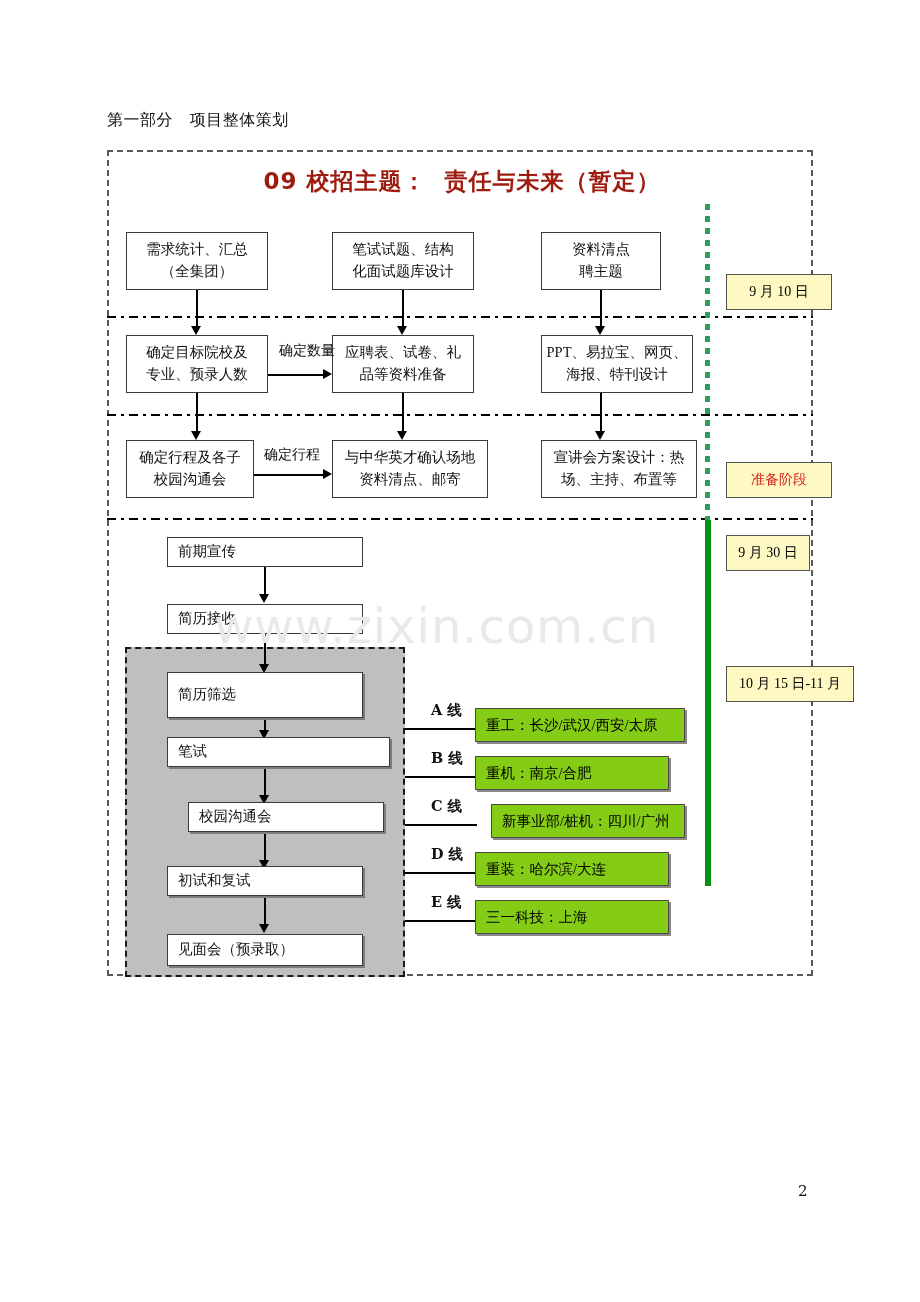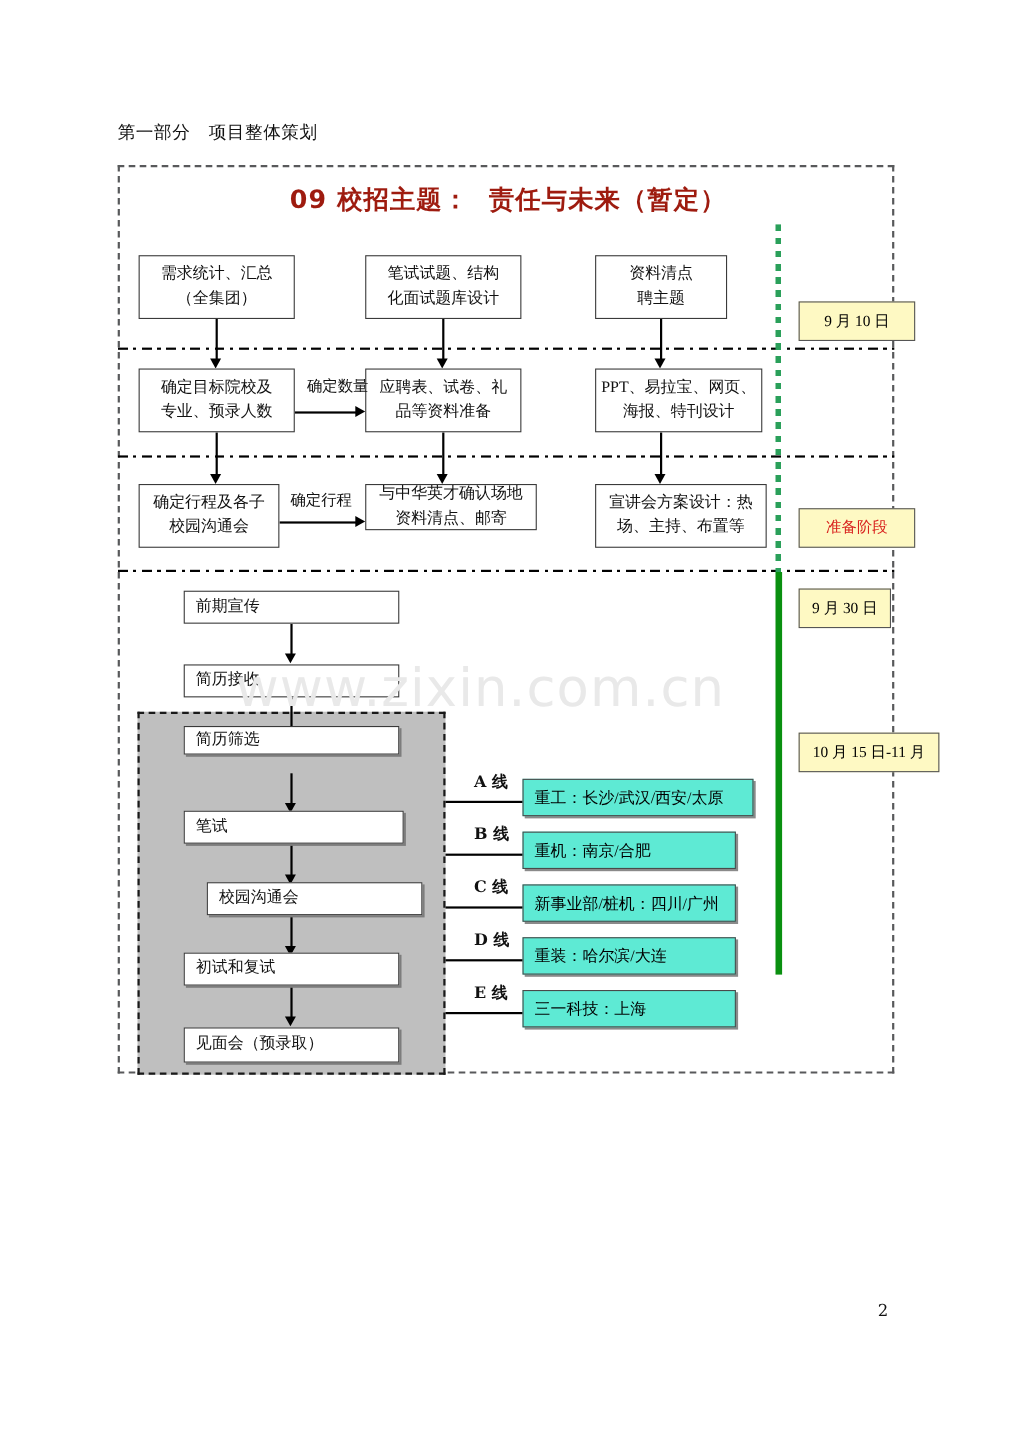--- a/index.html
+++ b/index.html
@@ -177,21 +177,21 @@
     font-weight: bold;
     font-size: 14.5px;
     color: #111;
     white-space: pre;
     z-index: 6;
   }
   .branch-box {
     position: absolute;
     box-sizing: border-box;
     border: 1.5px solid #4a4a4a;
-    background: #5eead4;
+    background: #84cc16;
     font-size: 14.5px;
     display: flex;
     align-items: center;
     padding-left: 10px;
     white-space: pre;
     box-shadow: 2px 2px 0 #8a8a8a;
     z-index: 6;
   }
 
   
@@ -275,21 +275,21 @@
   <div class="arrow-down" style="left:82px; top:279px;"></div>
   <div class="vline" style="left:293px; top:241px; height:40px;"></div>
   <div class="arrow-down" style="left:288px; top:279px;"></div>
   <div class="vline" style="left:491px; top:241px; height:40px;"></div>
   <div class="arrow-down" style="left:486px; top:279px;"></div>
 
   <div class="pbox" style="left:17px; top:288px; width:128px; height:58px;">
     <span>确定行程及各子
 校园沟通会</span>
   </div>
-  <div class="pbox" style="left:223px; top:288px; width:156px; height:42px;">
+  <div class="pbox" style="left:223px; top:288px; width:156px; height:58px;">
     <span>与中华英才确认场地
 资料清点、邮寄</span>
   </div>
   <div class="pbox" style="left:432px; top:288px; width:156px; height:58px;">
     <span>宣讲会方案设计：热
 场、主持、布置等</span>
   </div>
 
   <div class="edge-label" style="left:155px; top:294px;">确定行程</div>
   <div class="hline" style="left:145px; top:322px; width:70px;"></div>
@@ -315,27 +315,27 @@
   </div>
   <div class="vline" style="left:155px; top:415px; height:29px;"></div>
   <div class="arrow-down" style="left:150px; top:442px;"></div>
 
   <div class="pbox left-text" style="left:58px; top:452px; width:196px; height:30px;">
     <span>简历接收</span>
   </div>
   <div class="vline" style="left:155px; top:482px; height:32px;"></div>
   <div class="arrow-down" style="left:150px; top:512px;"></div>
 
-  <div class="pbox left-text shadow" style="left:58px; top:508px; width:196px; height:26px;text-align:right;">
+  <div class="pbox left-text shadow" style="left:58px; top:520px; width:196px; height:46px;text-align:right;">
     <span>简历筛选</span>
   </div>
   <div class="vline" style="left:155px; top:551px; height:30px;"></div>
   <div class="arrow-down" style="left:150px; top:578px;"></div>
 
-  <div class="pbox left-text shadow" style="left:58px; top:585px; width:200px; height:30px;">
+  <div class="pbox left-text shadow" style="left:58px; top:585px; width:223px; height:30px;">
     <span>笔试</span>
   </div>
   <div class="vline" style="left:155px; top:616px; height:30px;"></div>
   <div class="arrow-down" style="left:150px; top:643px;"></div>
 
   <div class="pbox left-text shadow" style="left:58px; top:650px; width:196px; height:30px;margin-left:21px;">
     <span>校园沟通会</span>
   </div>
   <div class="vline" style="left:155px; top:681px; height:30px;"></div>
   <div class="arrow-down" style="left:150px; top:708px;"></div>
@@ -357,21 +357,21 @@
   </div>
 
   <div class="hline" style="left:296px; top:624px; width:72px;"></div>
   <div class="branch-label" style="left:322px; top:597px;">B 线</div>
   <div class="branch-box" style="left:366px; top:604px; width:194px; height:34px;">
     <span>重机：南京/合肥</span>
   </div>
 
   <div class="hline" style="left:296px; top:672px; width:72px;"></div>
   <div class="branch-label" style="left:322px; top:645px;">C 线</div>
-  <div class="branch-box" style="left:366px; top:652px; width:194px; height:34px;">
+  <div class="branch-box" style="left:382px; top:652px; width:194px; height:34px;">
     <span>新事业部/桩机：四川/广州</span>
   </div>
 
   <div class="hline" style="left:296px; top:720px; width:72px;"></div>
   <div class="branch-label" style="left:322px; top:693px;">D 线</div>
   <div class="branch-box" style="left:366px; top:700px; width:194px; height:34px;">
     <span>重装：哈尔滨/大连</span>
   </div>
 
   <div class="hline" style="left:296px; top:768px; width:72px;"></div>

